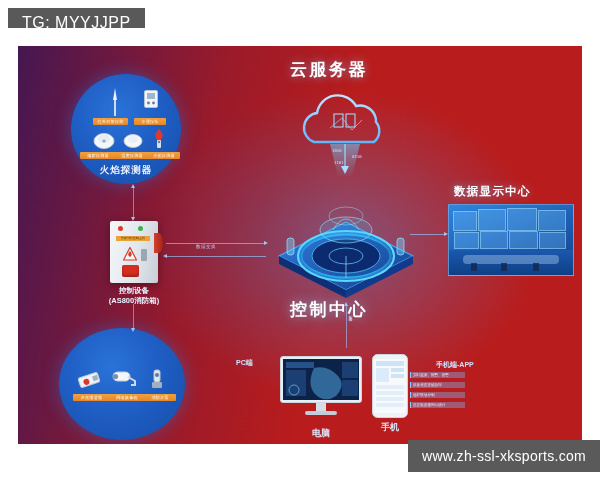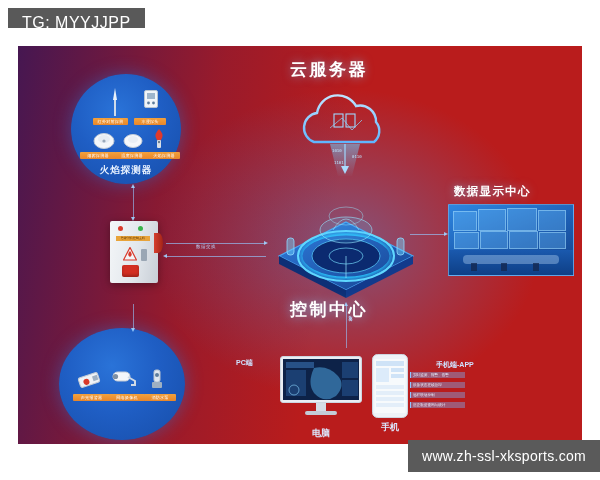--- a/index.html
+++ b/index.html
@@ -400,20 +400,22 @@
     <div style="position:absolute; left:13px; top:26px; width:14px; height:14px;">
       <svg width="14" height="14" viewBox="0 0 14 14">
         <polygon points="7,0.5 13.5,13 0.5,13" fill="#f2f4f7" stroke="#d9392b" stroke-width="1.2"></polygon>
         <path d="M7 4 q2.4 2.6 1.4 4.6 q-0.6 1.2 -1.4 1.2 q-0.9 0 -1.5 -1.2 q-1 -2 1.5 -4.6z" fill="#d9392b"></path>
       </svg>
     </div>
     <div style="position:absolute; left:31px; top:28px; width:6px; height:12px; border-radius:1px; background:#9aa6b4;"></div>
     <div style="position:absolute; left:12px; top:44px; width:17px; height:12px; border-radius:2px; background:#d32e22; box-shadow:inset 0 -2px 3px rgba(0,0,0,0.25);"></div>
     <div style="position:absolute; left:44px; top:12px; width:9px; height:20px; border-radius:0 50% 50% 0; background:linear-gradient(90deg,#d63f2e,#a32418);"></div>
   </div>
+  <div class="cab-caption" style="left:56px; top:240px;">控制设备</div>
+  <div class="cab-caption" style="left:56px; top:250px;">(AS800消防箱)</div>
 
   <div class="group-circle node" style="left:41px; top:282px; width:126px; height:112px;">
 
     <div class="device-glyph" style="left:18px; top:42px; width:26px; height:20px;">
       <svg width="26" height="20" viewBox="0 0 26 20">
         <rect x="2" y="5" width="20" height="10" rx="2" fill="#f0f3f7" stroke="#c4ccd6" transform="rotate(-18 12 10)"></rect>
         <circle cx="9" cy="11" r="3" fill="#d93a2b" transform="rotate(-18 12 10)"></circle>
         <rect x="16" y="7.5" width="5" height="5" fill="#9fb0c2" transform="rotate(-18 12 10)"></rect>
       </svg>
     </div>

